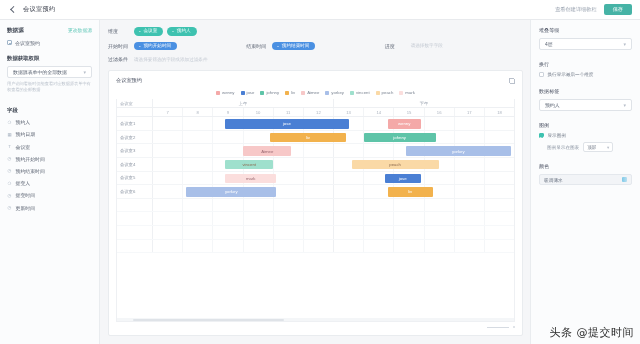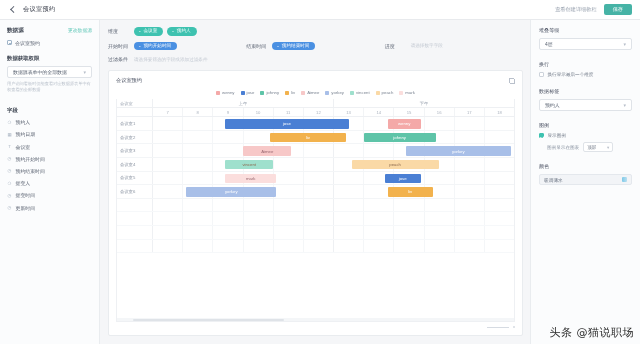--- a/index.html
+++ b/index.html
@@ -608,14 +608,14 @@
       <div class="r-group">
         <div class="r-label">颜色</div>
         <div class="color-select">
           <span>暖调薄水</span>
           <span class="sw"></span>
         </div>
       </div>
     </div>
   </div>
 
-  <div class="wm">头条 @猫说职场</div>
+  <div class="wm">头条 @提交时间</div>
 </div>
 
 </body></html>

